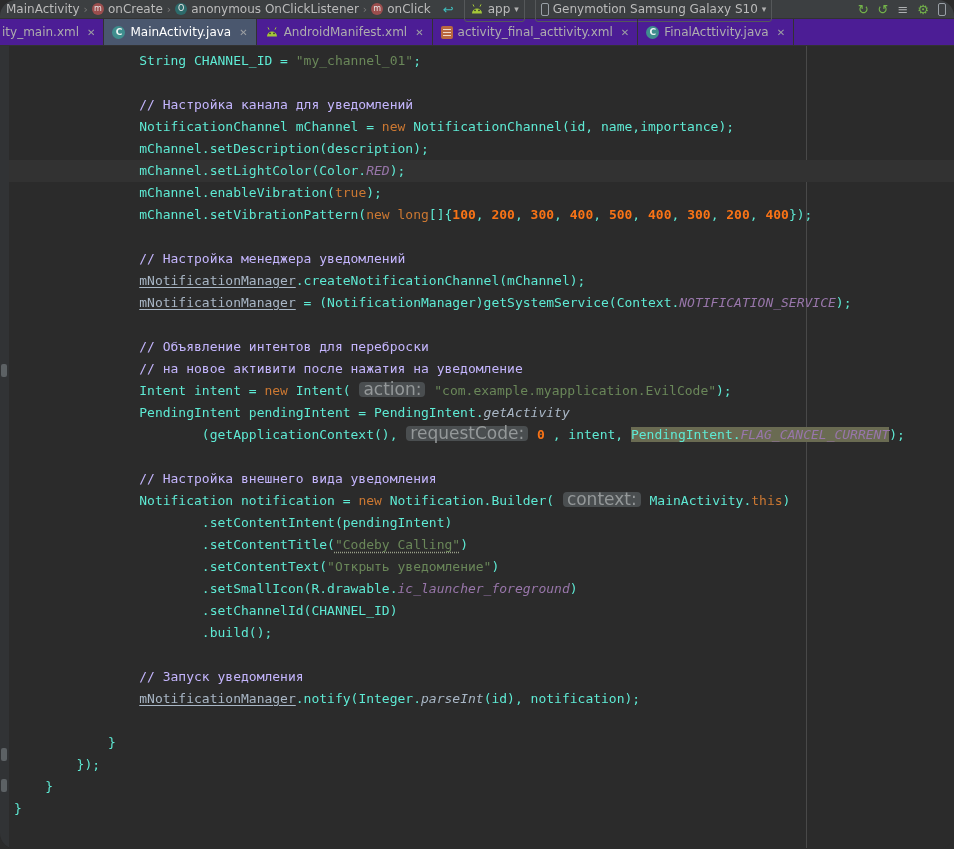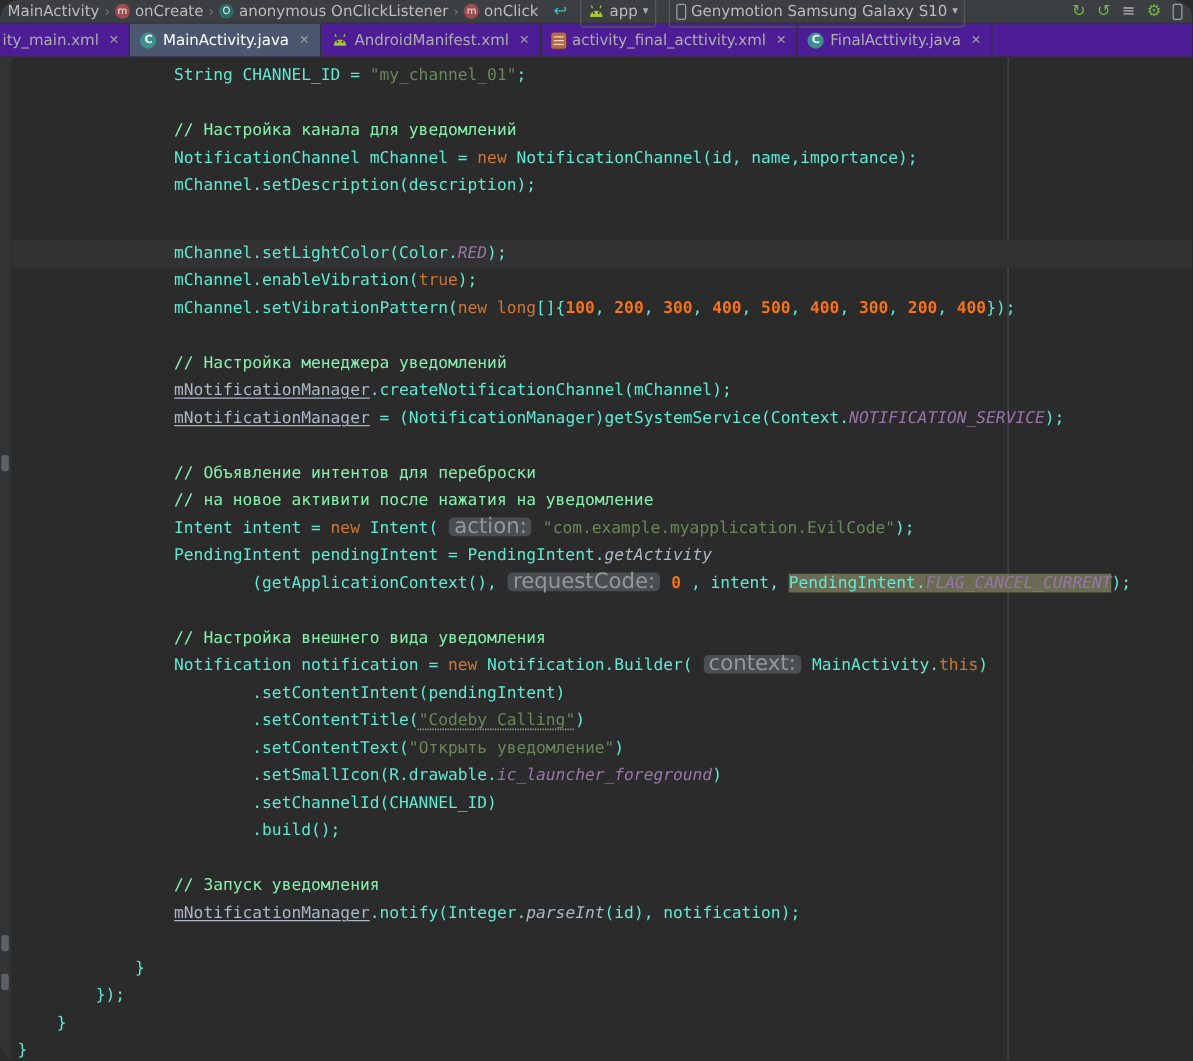--- a/index.html
+++ b/index.html
@@ -42,27 +42,27 @@
 
   
   .editor { position:relative; height:802px; background:#2b2b2b; overflow:hidden; }
   .gutter { position:absolute; left:0; top:0; bottom:0; width:9px; background:#313335; }
   .gutter-marker { position:absolute; left:1px; width:6px; height:13px; border-radius:2px; background:#5c6164; }
   .gm1 { top:318px; } .gm2 { top:702px; } .gm3 { top:733px; }
   .margin-guide { position:absolute; left:806px; top:0; bottom:0; width:1px; background:#494949; }
   .code { position:absolute; left:9px; top:0; right:0; bottom:0; padding:4px 0 0 5px;
           font-family:"DejaVu Sans Mono","Liberation Mono",monospace; font-size:13px; overflow:hidden; }
   .code-line { white-space:pre; height:22px; line-height:22px; color:#a9b7c6; }
-  .code-line.current { background:#323232; margin-left:-5px; padding-left:5px;margin-top:32px; }
+  .code-line.current { background:#323232; margin-left:-5px; padding-left:5px; }
 
   
   .t-d  { color:#5eead4; }
   .t-k  { color:#cc7832; }
   .t-s  { color:#6a8759; }
-  .t-c  { color:#86efac; }
+  .t-c  { color:#c4b5fd; }
   .t-n  { color:#f97316;font-weight:bold; }
   .t-sf { color:#9876aa; font-style:italic; }
   .t-sm { font-style:italic;text-align:center; }
   .t-u  { text-decoration:underline; text-underline-offset:2px; }
   .t-typo { text-decoration:underline; text-decoration-style:dotted; text-decoration-color:#9aa08a; text-underline-offset:3px; }
   .t-hl { background:#6a6b52; }
   .t-hint { display:inline-block; background:#4a4e50; color:#949899; border-radius:4px;
             font-family:"DejaVu Sans","Liberation Sans",sans-serif; font-size:17px; line-height:15px;
             padding:0 4px; margin:0 1px; }
 </style>

